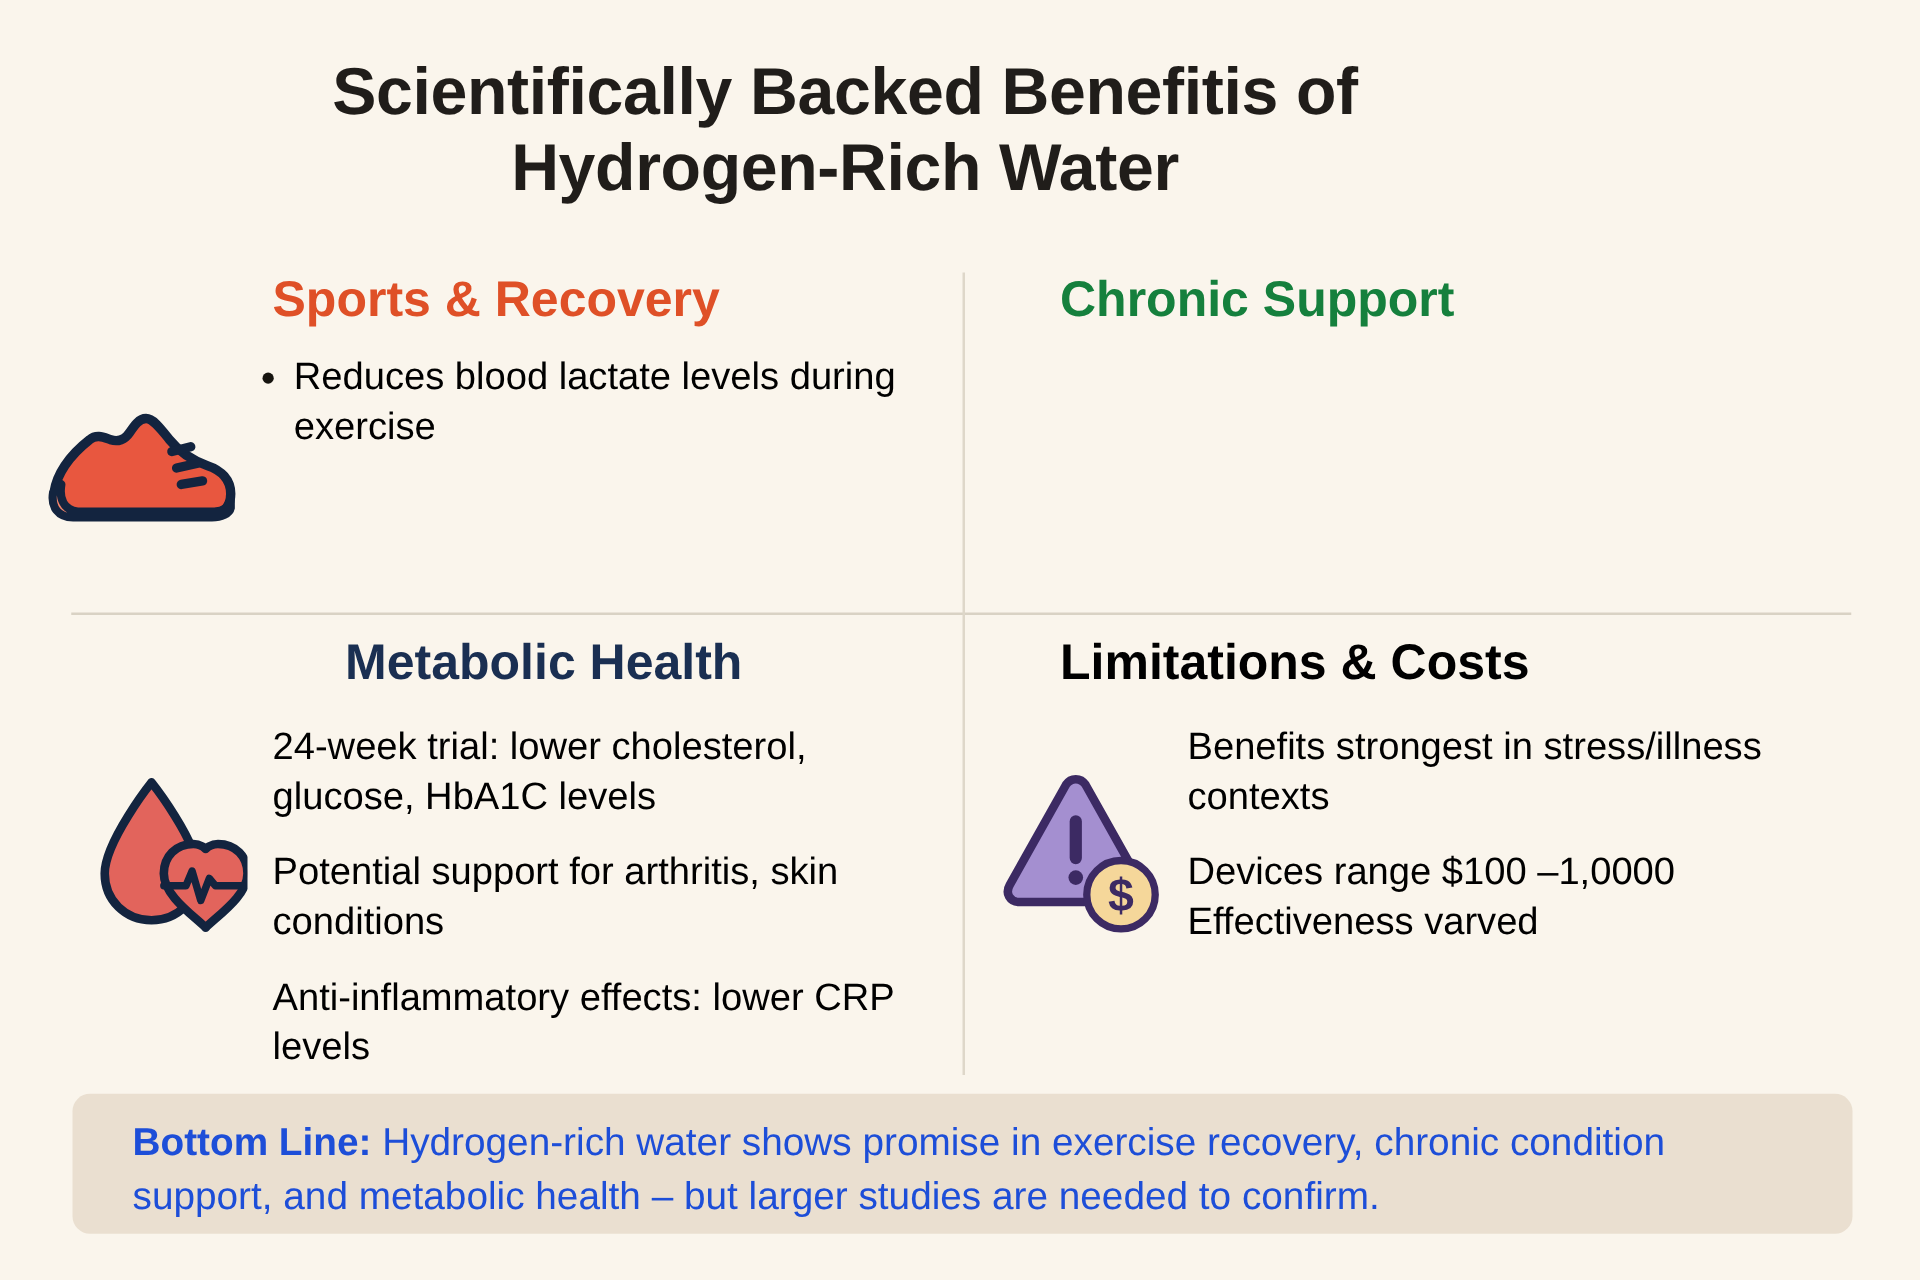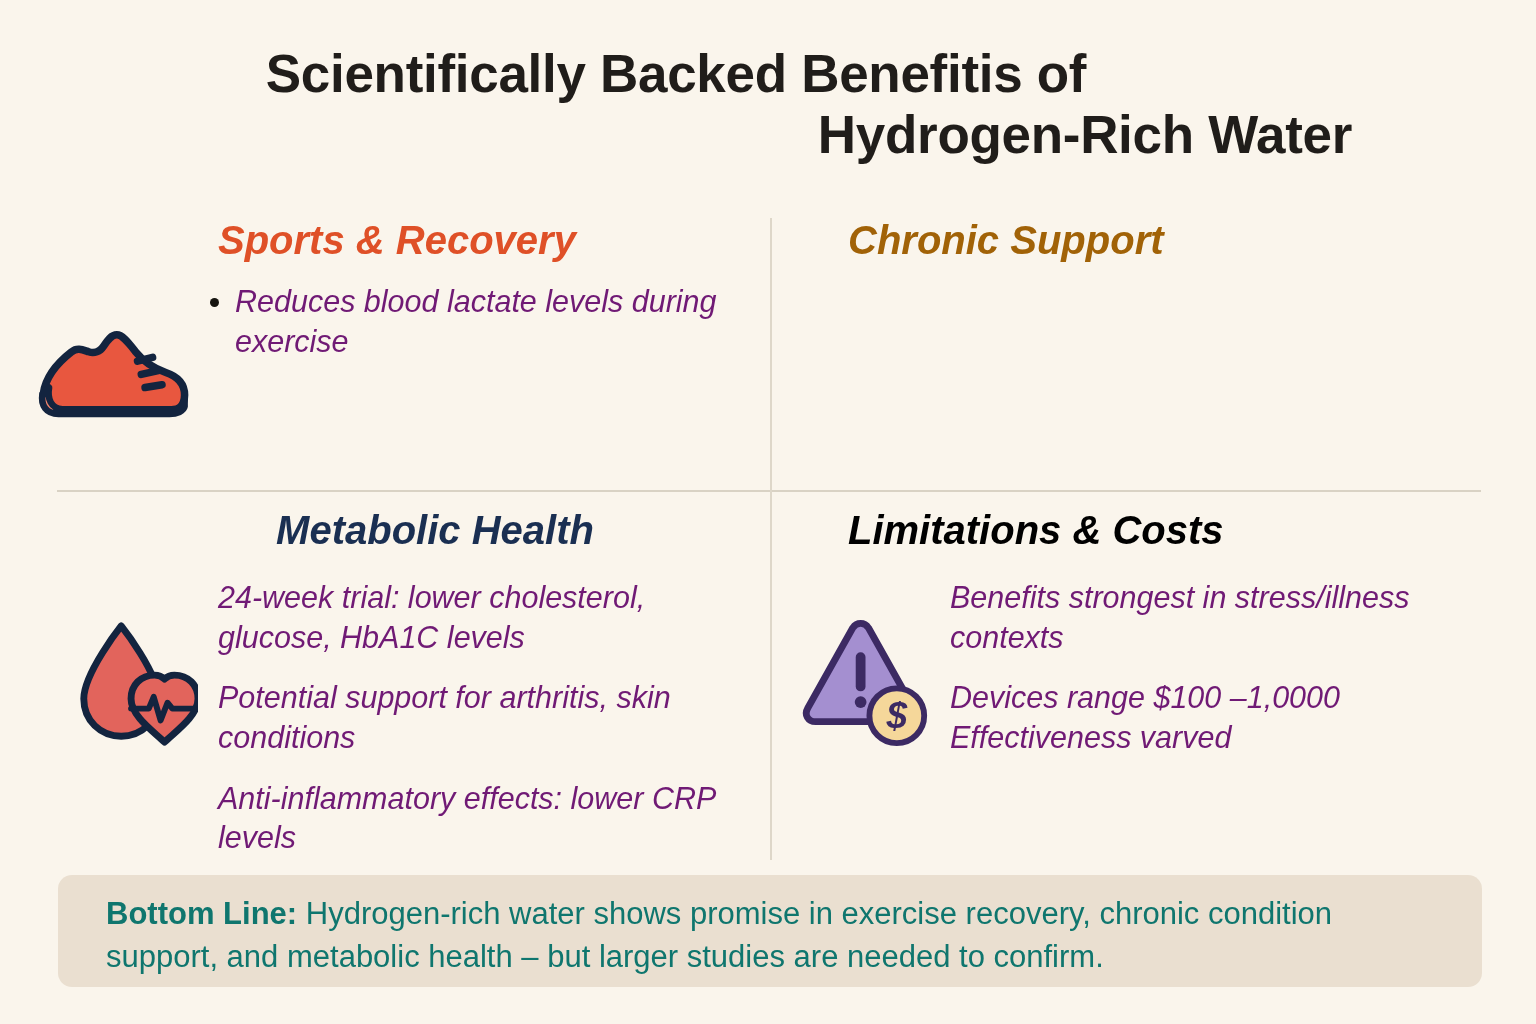--- a/index.html
+++ b/index.html
@@ -21,21 +21,21 @@
     top: 44px;
     left: 0;
     width: 1352px;
     text-align: center;
     font-size: 53px;
     font-weight: bold;
     line-height: 1.15;
     color: #201d1a;
     letter-spacing: -0.3px;
   }
-  .title .line2 { display: block; text-align: right; }
+  .title .line2 { display: block; }
 
   
   .divider-h {
     position: absolute;
     left: 57px;
     top: 490px;
     width: 1424px;
     height: 2px;
     background: #d9d2c4;
   }
@@ -44,56 +44,55 @@
     left: 770px;
     top: 218px;
     width: 2px;
     height: 642px;
     background: #ded7c9;
   }
 
   
   .quad {
     position: absolute;
-    font-style: italic;
   }
   .q-sports   { left: 48px;  top: 218px; width: 712px; }
   .q-chronic  { left: 790px; top: 218px; width: 700px; }
   .q-metab    { left: 48px;  top: 508px; width: 712px; }
   .q-limits   { left: 790px; top: 508px; width: 700px; }
 
   .q-heading {
     font-size: 40px;
     font-weight: bold;
     margin: 0 0 10px 0;
     line-height: 1.1;
   }
   .q-sports  .q-heading { color: #df5027; padding-left: 170px; }
-  .q-chronic .q-heading { color: #a16207; padding-left: 58px; }
+  .q-chronic .q-heading { color: #15803d; padding-left: 58px; }
   .q-metab   .q-heading { color: #1a2f52; padding-left: 62px; text-align: center; }
   .q-limits  .q-heading { color: #000000; padding-left: 58px; }
 
   .q-body {
     display: flex;
     align-items: flex-start;
   }
   .q-icon {
     flex: 0 0 auto;
     display: block;
   }
   .q-sports  .q-icon { width: 160px; margin-top: 44px; margin-left: -14px; }
   .q-chronic .q-icon { width: 130px; margin-top: 52px; margin-left: 4px; }
   .q-metab   .q-icon { width: 128px; margin-top: 56px; margin-left: 22px; }
   .q-limits  .q-icon { width: 132px; margin-top: 56px; margin-left: 10px; }
 
   .q-points {
     flex: 1 1 auto;
     font-size: 30.5px;
     line-height: 1.30;
-    color: #701a75;
+    color: #000000;
   }
   .q-sports  .q-points { padding-left: 8px; padding-top: 10px; }
   .q-chronic .q-points { padding-left: 18px; padding-top: 16px; }
   .q-metab   .q-points { padding-left: 20px; padding-top: 16px; }
   .q-limits  .q-points { padding-left: 18px; padding-top: 16px; }
 
   .point {
     margin-bottom: 21px;
     position: relative;
   }
@@ -122,21 +121,21 @@
     width: 1424px;
     height: 112px;
     background: #eadfd0;
     border-radius: 14px;
     box-sizing: border-box;
     padding: 18px 44px 0 48px;
   }
   .bottom-text {
     font-size: 31px;
     line-height: 1.38;
-    color: #0f766e;
+    color: #1d4ed8;
   }
   .bottom-text .lead {
     font-weight: bold;
   }
 </style>
 </head>
 <body>
 
 <div class="title">
   <span>Scientifically Backed Benefitis of</span>

